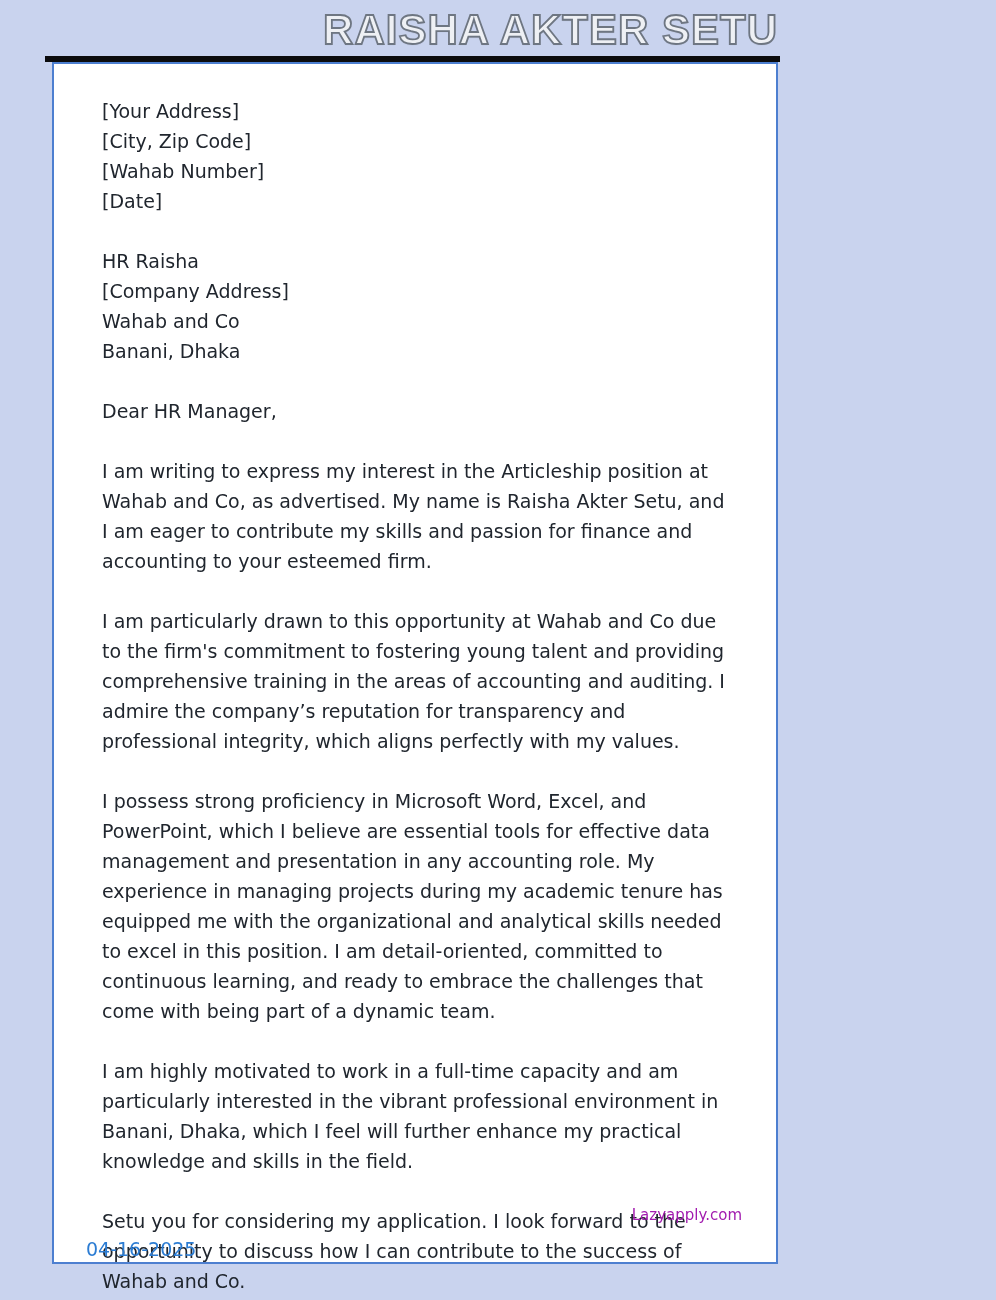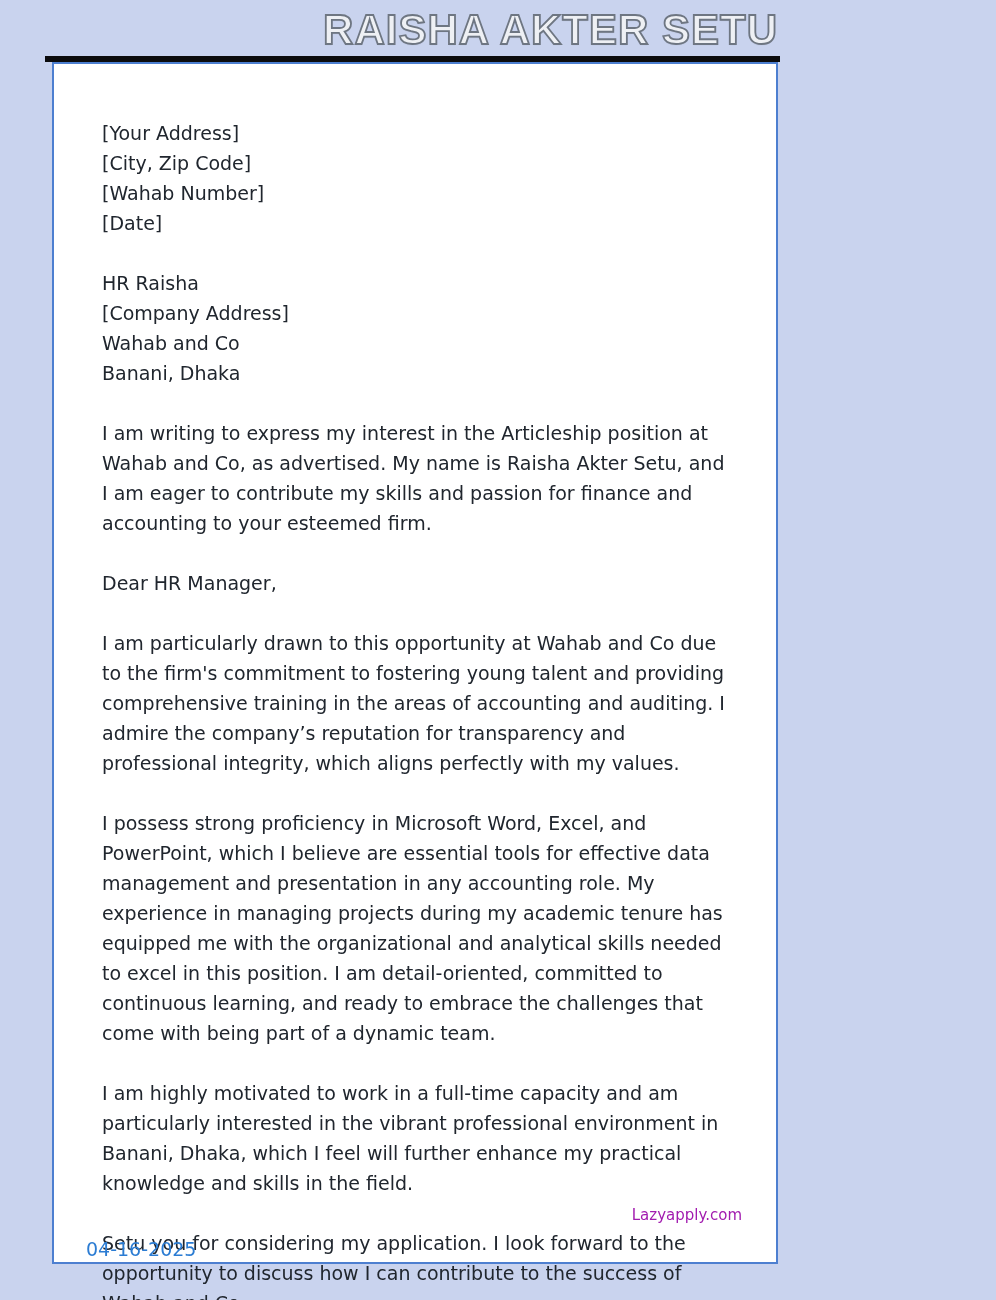--- a/index.html
+++ b/index.html
@@ -35,21 +35,21 @@
     margin: 0 48px 0 45px;
     height: 6px;
     background: #0b0b0d;
   }
   .page {
     position: relative;
     margin: 0 50px 0 52px;
     height: 1202px;
     background: #ffffff;
     border: 2px solid #4d7fd0;
-    padding: 54px 48px 60px 48px;
+    padding: 32px 48px 60px 48px;
     color: #20262e;
     font-size: 19px;
     line-height: 30px;
   }
   .block { margin-bottom: 30px; }
   .line { display: block; }
   p.para { margin-bottom: 30px; }
   .sig-block p { margin-bottom: 0; }
   .footer-date {
     position: absolute;
@@ -86,23 +86,23 @@
       <span class="line">[Date]</span>
     </div>
 
     <div class="block">
       <span class="line">HR Raisha</span>
       <span class="line">[Company Address]</span>
       <span class="line">Wahab and Co</span>
       <span class="line">Banani, Dhaka</span>
     </div>
 
+    <p class="para">Dear HR Manager,</p>
+
     <p class="para">I am writing to express my interest in the Articleship position at Wahab and Co, as advertised. My name is Raisha Akter Setu, and I am eager to contribute my skills and passion for finance and accounting to your esteemed firm.</p>
-
-    <p class="para">Dear HR Manager,</p>
     <p class="para">I am particularly drawn to this opportunity at Wahab and Co due to the firm's commitment to fostering young talent and providing comprehensive training in the areas of accounting and auditing. I admire the company’s reputation for transparency and professional integrity, which aligns perfectly with my values.</p>
     <p class="para">I possess strong proficiency in Microsoft Word, Excel, and PowerPoint, which I believe are essential tools for effective data management and presentation in any accounting role. My experience in managing projects during my academic tenure has equipped me with the organizational and analytical skills needed to excel in this position. I am detail-oriented, committed to continuous learning, and ready to embrace the challenges that come with being part of a dynamic team.</p>
     <p class="para">I am highly motivated to work in a full-time capacity and am particularly interested in the vibrant professional environment in Banani, Dhaka, which I feel will further enhance my practical knowledge and skills in the field.</p>
     <p class="para">Setu you for considering my application. I look forward to the opportunity to discuss how I can contribute to the success of Wahab and Co.</p>
 
     <div class="sig-block">
       <p>Sincerely,</p>
       <p>Raisha Akter Setu</p>
     </div>
 

